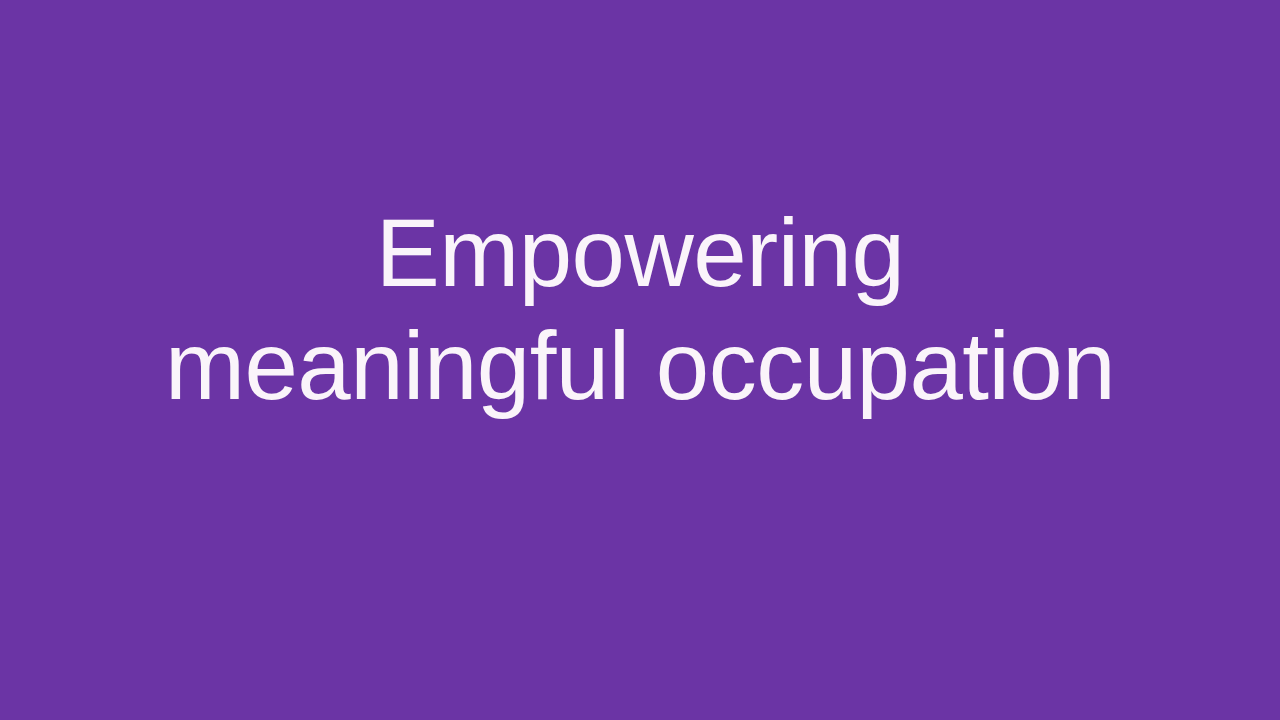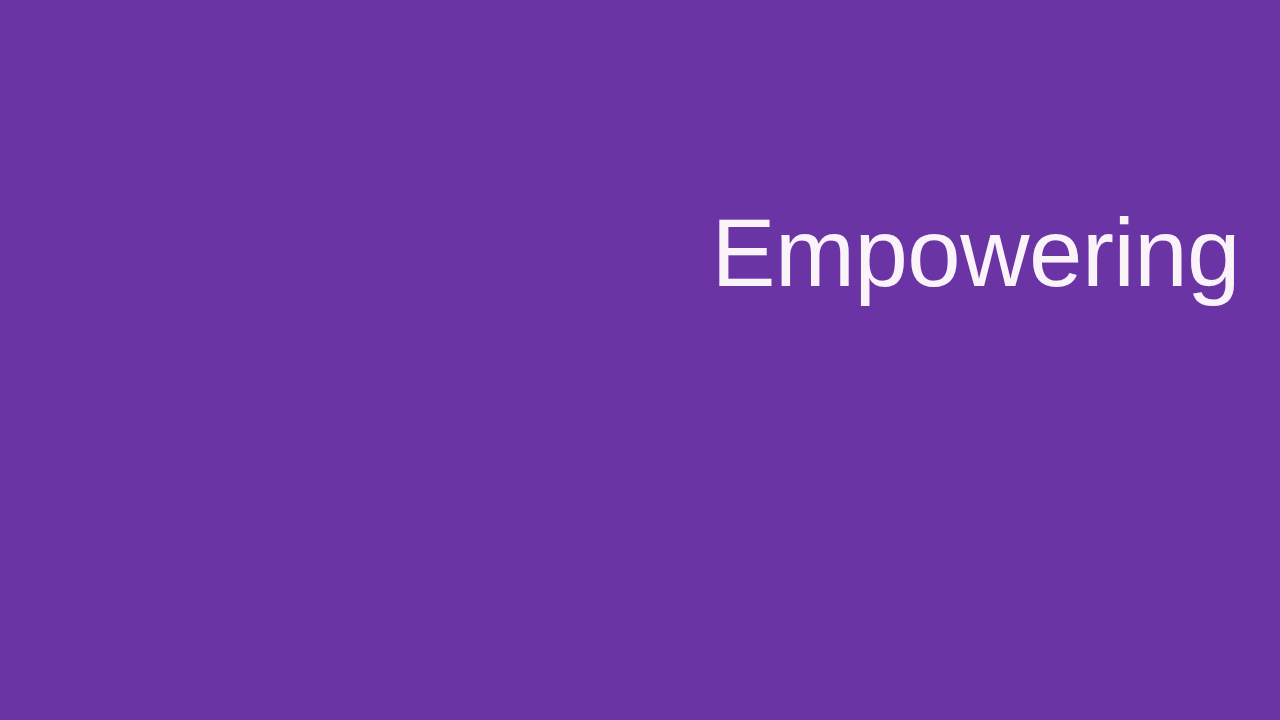--- a/index.html
+++ b/index.html
@@ -27,21 +27,21 @@
     justify-content: center;
     overflow: hidden;
   }
 
   
   .title-block {
     position: absolute;
     left: 0;
     right: 0;
     top: 196px;
-    text-align: right;
+    text-align: center;
     padding: 0 40px;
     box-sizing: border-box;
   }
 
   .title-line {
     display: block;
     color: #faf4fa;                 
     font-family: "Liberation Sans", "DejaVu Sans", sans-serif;
     font-weight: 300;
     font-size: 96px;
@@ -53,16 +53,17 @@
 </style>
 </head>
 <body>
 
 <div class="slide" style="background: rgb(107, 52, 165);">
 
   <div class="title-block">
 
     <span class="title-line" style="color: rgb(250, 244, 250);">Empowering</span>
 
+    <span class="title-line" style="color: rgb(250, 244, 250);">meaningful occupation</span>
 
   </div>
 
 </div>
 
 </body></html>

